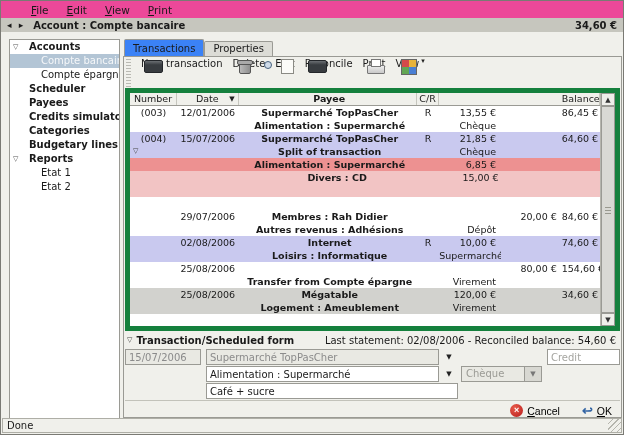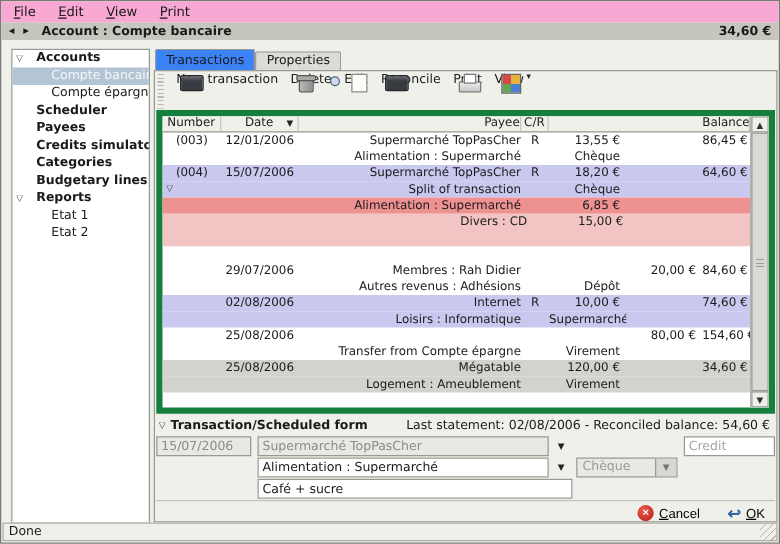--- a/index.html
+++ b/index.html
@@ -3,21 +3,21 @@
 <meta charset="utf-8">
 <style>
   * { margin:0; padding:0; box-sizing:border-box; }
   html,body { background:#888; }
   #window {
     position:relative; width:624px; height:435px;
     background:#f0f0eb; border:1px solid #7a7a74; overflow:hidden;
     font-family:"DejaVu Sans", sans-serif; font-size:10.5px; color:#1a1a1a;
   }
   
-  .menubar { position:absolute; left:0; top:0; right:0; height:17px; background:#f9a8d4; display:flex; align-items:center; padding-left:2px; gap:2px; }
+  .menubar { position:absolute; left:0; top:0; right:0; height:17px; background:#ec4899; display:flex; align-items:center; padding-left:22px; gap:2px; }
   .menu-item { display:inline-block; padding:1px 8px; cursor:default; }
   .menu-item::first-letter { text-decoration:underline; }
   
   .accountbar { position:absolute; left:0; top:17px; right:0; height:14px; background:#c6c6be; display:flex; align-items:center; padding:0 6px; font-weight:bold; font-size:10px; }
   .nav-arrows { letter-spacing:2px; margin-right:8px; font-size:9px; }
   .accountbar .spring { flex:1; }
   
   .sidebar { position:absolute; left:8px; top:38px; width:111px; height:380px; background:#fff; border:1px solid #9a9a94; overflow:hidden; font-size:10px; }
   .side-item { position:relative; height:14px; line-height:14px; white-space:nowrap; }
   .side-item .expander { position:absolute; left:3px; top:0; font-size:7px; color:#555; }
@@ -55,21 +55,21 @@
   .th { border-right:1px solid #c6c6be; line-height:12px; position:relative; }
   .trows { position:absolute; left:0; top:13px; right:15px; bottom:0; }
   .trow { display:flex; height:13px; line-height:13px; white-space:nowrap; }
   .bg-lavender { background:#c9c9ef; }
   .bg-pink-dark { background:#ed9191; }
   .bg-pink-light { background:#f2c4c4;padding-left:13px; }
   .bg-grey { background:#d2d2ce; }
   .c { overflow:hidden; }
   .col-number { width:48px; text-align:center; position:relative; }
   .col-date { width:63px; text-align:center; }
-  .col-payee { width:182px; text-align:right; padding-left:4px; }
+  .col-payee { width:182px; text-align:center; padding-left:4px;font-weight:bold; }
   .col-cr { width:23px; text-align:center; }
   .col-debit { width:63px; text-align:right; padding-right:5px; }
   .col-credit { width:62px; text-align:right; padding-right:5px; }
   .col-balance { width:39px; text-align:right; padding-right:2px; }
   .th.col-payee { padding-left:4px; } .th.col-number,.th.col-date { text-align:center; }
   .th.col-debit,.th.col-credit { text-align:right; padding-right:5px;margin-top:48px; } .th.col-balance { text-align:center; padding:0; }
   .sort-ind { position:absolute; right:3px; top:0; font-size:7px; color:#222; }
   .row-expander { position:absolute; left:3px; top:0; font-size:7px; color:#444; }
   
   .vscroll { position:absolute; right:0; top:0; bottom:0; width:15px; background:#eaeae5; border-left:1px solid #b5b5ad; }
@@ -281,21 +281,21 @@
             <span class="c col-debit">Chèque</span>
             <span class="c col-credit"></span>
             <span class="c col-balance"></span>
           </div>
 
           <div class="trow bg-lavender">
             <span class="c col-number"><span>(004)</span></span>
             <span class="c col-date">15/07/2006</span>
             <span class="c col-payee">Supermarché TopPasCher</span>
             <span class="c col-cr">R</span>
-            <span class="c col-debit">18,20 €</span>
+            <span class="c col-debit">21,85 €</span>
             <span class="c col-credit"></span>
             <span class="c col-balance">64,60 €</span>
           </div>
 
           <div class="trow bg-lavender">
             <span class="c col-number"><span class="row-expander">▽</span><span></span></span>
             <span class="c col-date"></span>
             <span class="c col-payee">Split of transaction</span>
             <span class="c col-cr"></span>
             <span class="c col-debit">Chèque</span>

